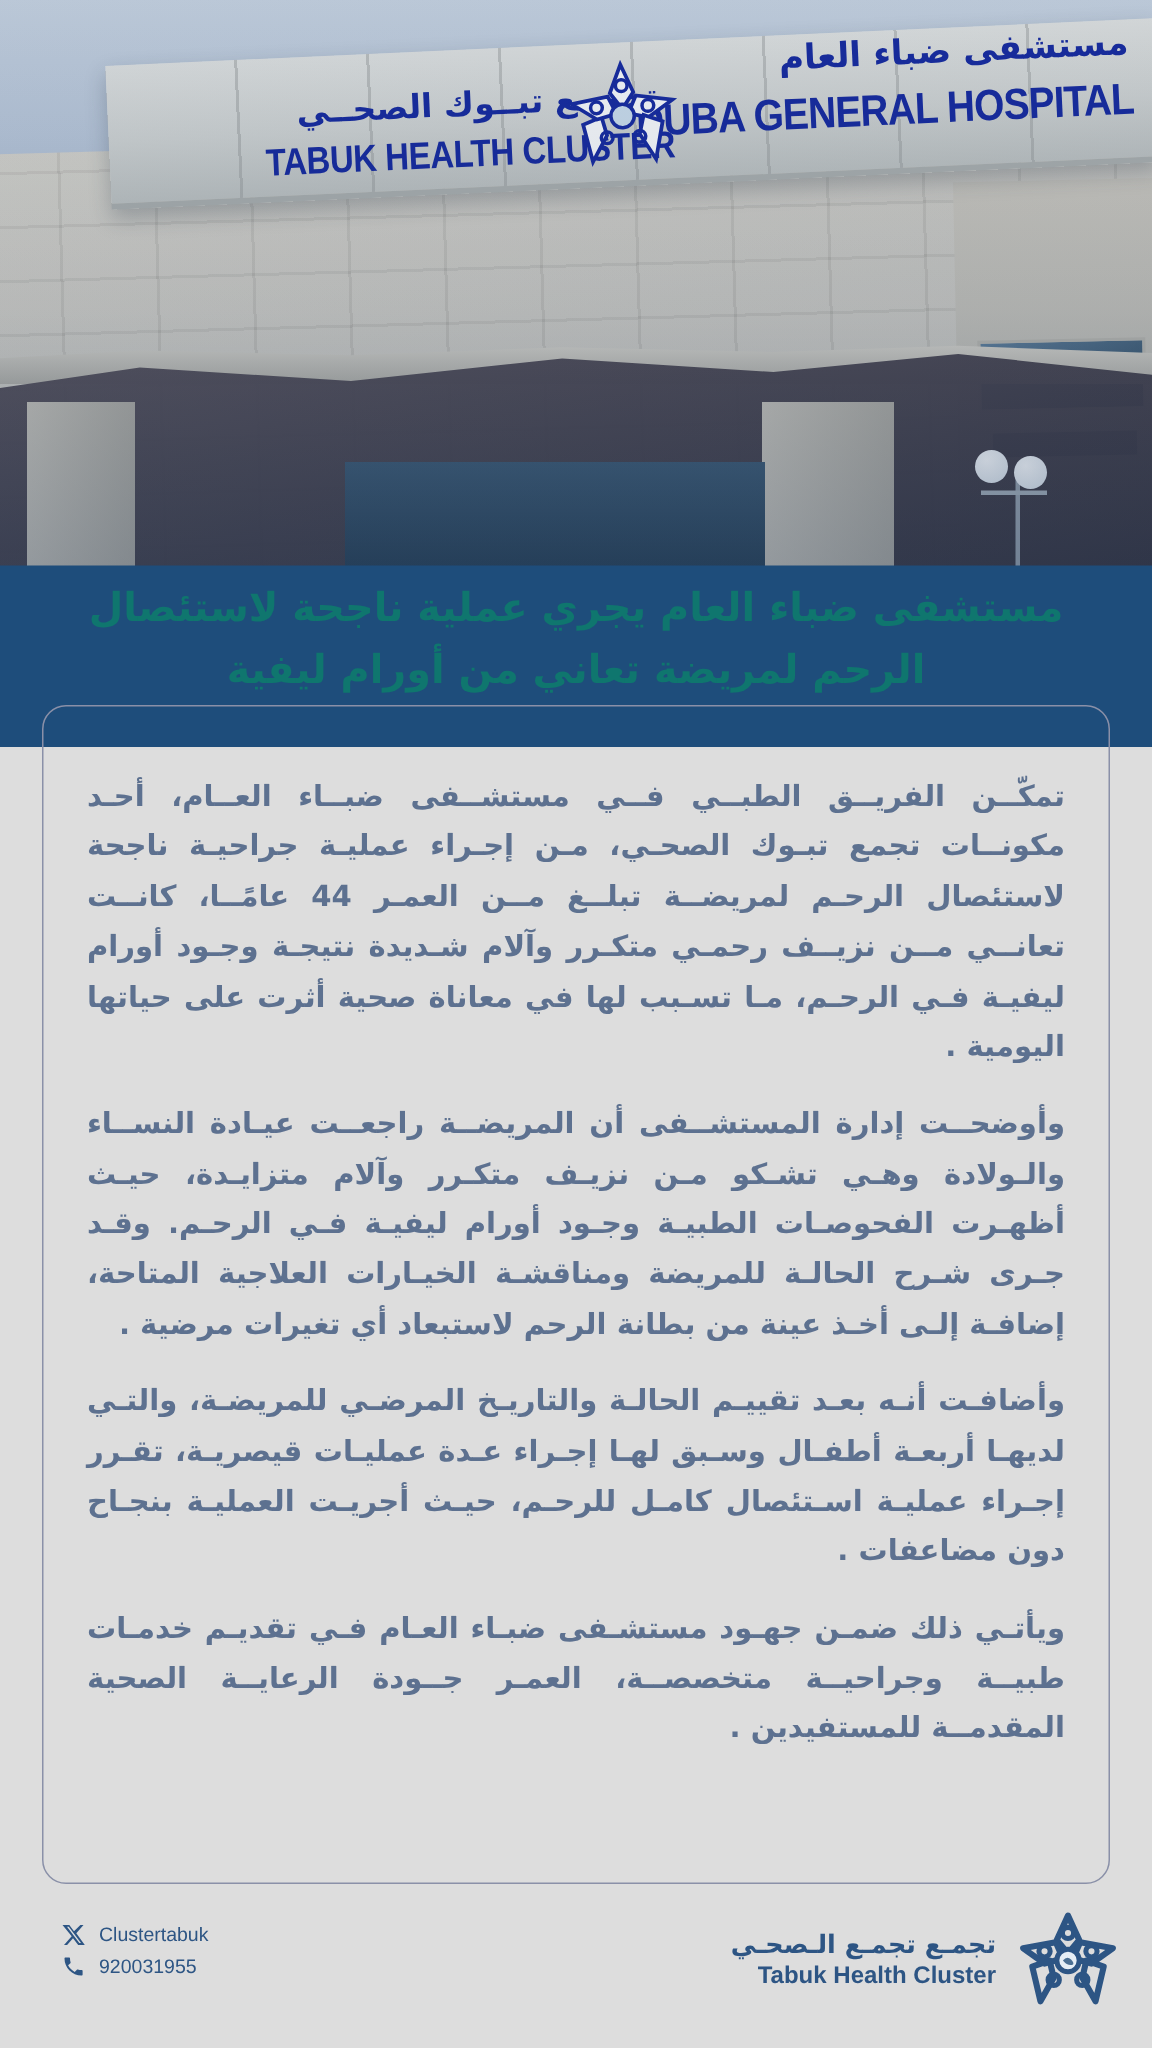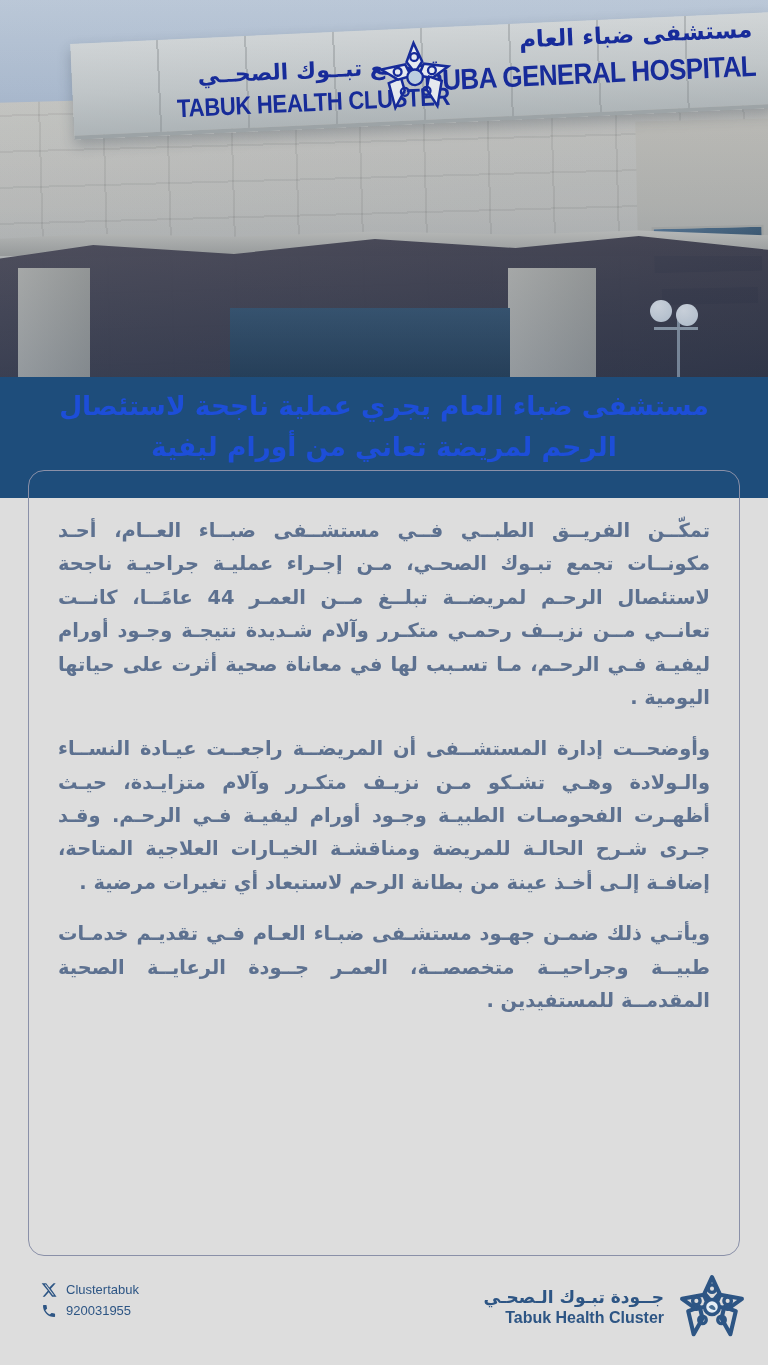--- a/index.html
+++ b/index.html
@@ -206,21 +206,21 @@
     z-index: 4;
   }
   .headline {
     position: absolute;
     top: 385px; left: 0;
     width: 768px;
     padding: 0 54px;
     z-index: 6;
     text-align: center;
     direction: rtl;
-    color: #1d4ed8;
+    color: #0f766e;
     font-size: 26.5px;
     font-weight: 700;
     line-height: 1.55;
     letter-spacing: 0px;
   }
 
   
   .card {
     position: absolute;
     top: 470px; left: 28px;
@@ -354,20 +354,21 @@
     <div class="hero-tint"></div>
   </div>
 
   <div class="headline-band"></div>
   <div class="headline">مستشفى ضباء العام يجري عملية ناجحة لاستئصال الرحم لمريضة تعاني من أورام ليفية</div>
 
   <div class="card"></div>
   <div class="card-body">
     <p>تمكّــن الفريــق الطبــي فــي مستشــفى ضبــاء العــام، أحـد مكونــات تجمع تبـوك الصحـي، مـن إجـراء عمليـة جراحيـة ناجحة لاستئصال الرحـم لمريضــة تبلــغ مــن العمـر 44 عامًــا، كانــت تعانــي مــن نزيــف رحمـي متكـرر وآلام شـديدة نتيجـة وجـود أورام ليفيـة فـي الرحـم، مـا تسـبب لها في معاناة صحية أثرت على حياتها اليومية .</p>
     <p>وأوضحــت إدارة المستشــفى أن المريضــة راجعــت عيـادة النســاء والـولادة وهـي تشـكو مـن نزيـف متكـرر وآلام متزايـدة، حيـث أظهـرت الفحوصـات الطبيـة وجـود أورام ليفيـة فـي الرحـم. وقـد جـرى شـرح الحالـة للمريضة ومناقشـة الخيـارات العلاجية المتاحة، إضافـة إلـى أخـذ عينة من بطانة الرحم لاستبعاد أي تغيرات مرضية .</p>
+    <p>وأضافـت أنـه بعـد تقييـم الحالـة والتاريـخ المرضـي للمريضـة، والتـي لديهـا أربعـة أطفـال وسـبق لهـا إجـراء عـدة عمليـات قيصريـة، تقـرر إجـراء عمليـة اسـتئصال كامـل للرحـم، حيـث أجريـت العمليـة بنجـاح دون مضاعفات .</p>
     <p>ويأتـي ذلك ضمـن جهـود مستشـفى ضبـاء العـام فـي تقديـم خدمـات طبيــة وجراحيــة متخصصــة، العمـر جــودة الرعايــة الصحية المقدمــة للمستفيدين .</p>
   </div>
 
   <div class="footer">
 
     <div class="footer-left">
       <div class="contact-row">
         <span class="ico">
           <svg viewBox="0 0 24 24" width="16" height="16" fill="#2d5584">
             <path d="M18.9 2H22l-7.2 8.2L23.3 22h-6.6l-5.2-6.8L5.6 22H2.5l7.7-8.8L1 2h6.8l4.7 6.2L18.9 2zm-1.1 18h1.7L7.3 3.8H5.5L17.8 20z"></path>
@@ -380,21 +381,21 @@
           <svg viewBox="0 0 24 24" width="16" height="16" fill="#2d5584">
             <path d="M6.6 10.8c1.4 2.8 3.8 5.1 6.6 6.6l2.2-2.2c.3-.3.7-.4 1-.2 1.2.4 2.4.6 3.7.6.6 0 1 .4 1 1V20c0 .6-.4 1-1 1C10.6 21 3 13.4 3 4c0-.6.4-1 1-1h3.5c.6 0 1 .4 1 1 0 1.3.2 2.5.6 3.7.1.3 0 .7-.2 1l-2.3 2.1z"></path>
           </svg>
         </span>
         <span>920031955</span>
       </div>
     </div>
 
     <div class="footer-right">
       <div class="brand-text">
-        <div class="brand-ar">جــودة تبـوك الـصحـي</div>
+        <div class="brand-ar">تجمـع تجمـع الـصحـي</div>
         <div class="brand-en">Tabuk Health Cluster</div>
       </div>
       <svg class="brand-logo" viewBox="0 0 100 100">
         <g fill="none" stroke="#2d5584" stroke-width="6" stroke-linejoin="round" stroke-linecap="round">
           <path d="M50 6 L61 30 L50 43 L39 30 Z"></path>
           <path d="M94 38 L73 53 L55 48 L62 32 Z"></path>
           <path d="M77 90 L64 67 L68 50 L85 56 Z"></path>
           <path d="M23 90 L36 67 L32 50 L15 56 Z"></path>
           <path d="M6 38 L27 53 L45 48 L38 32 Z"></path>
         </g>

